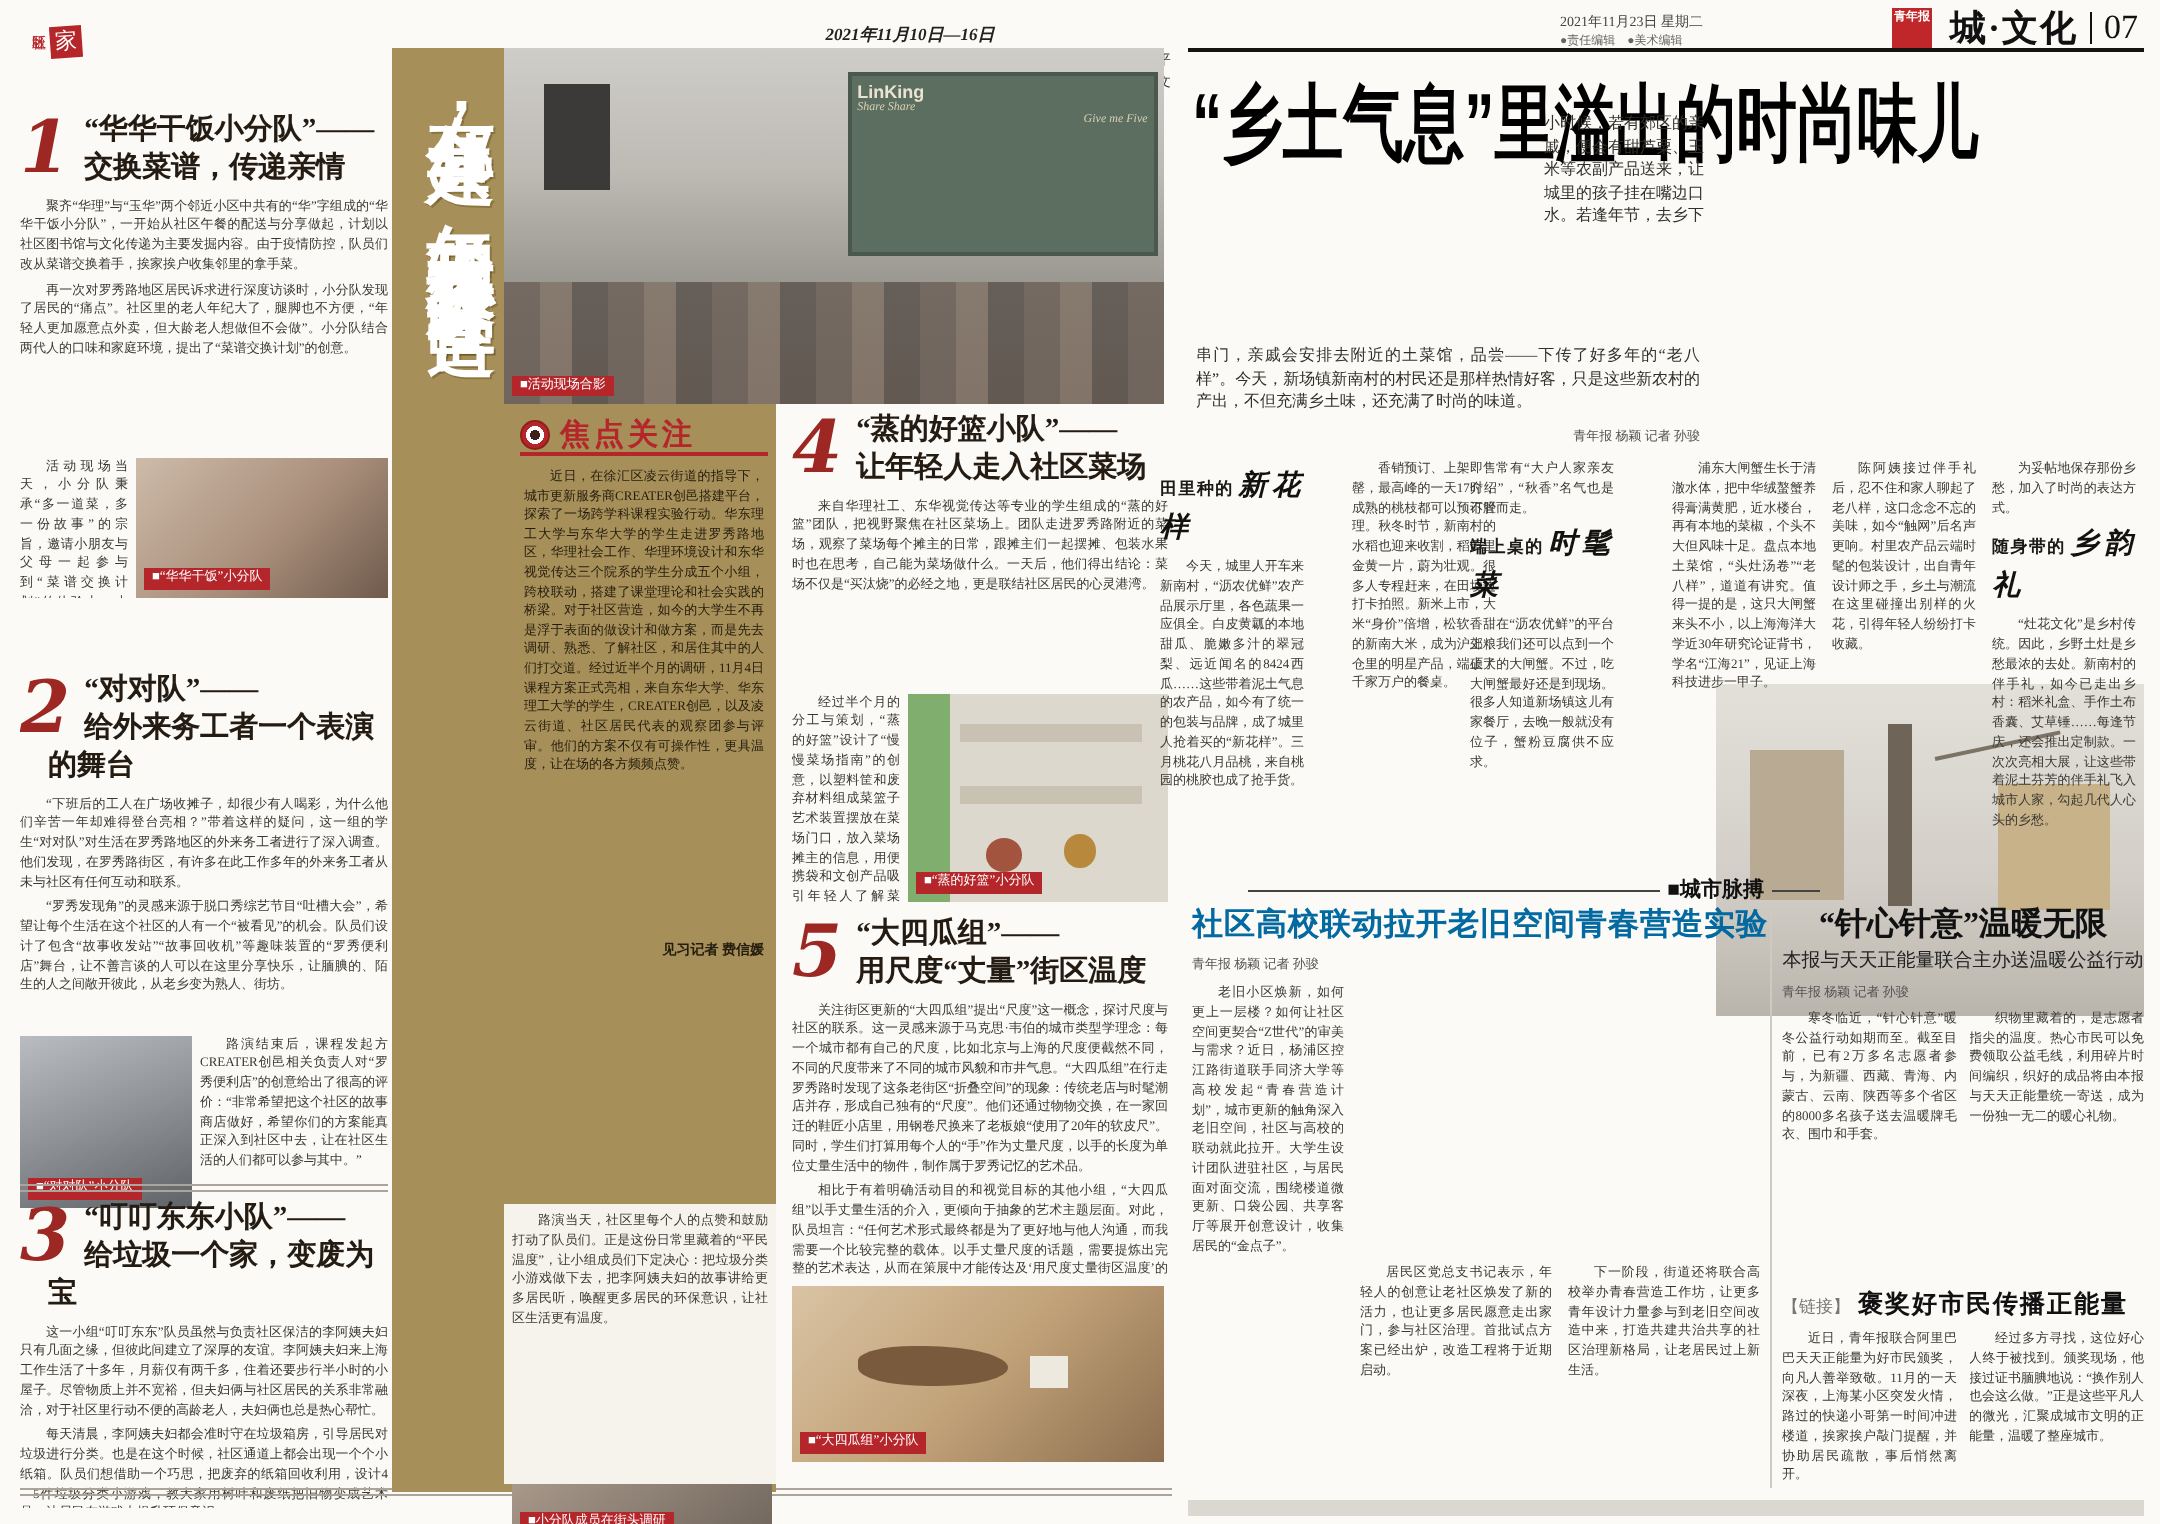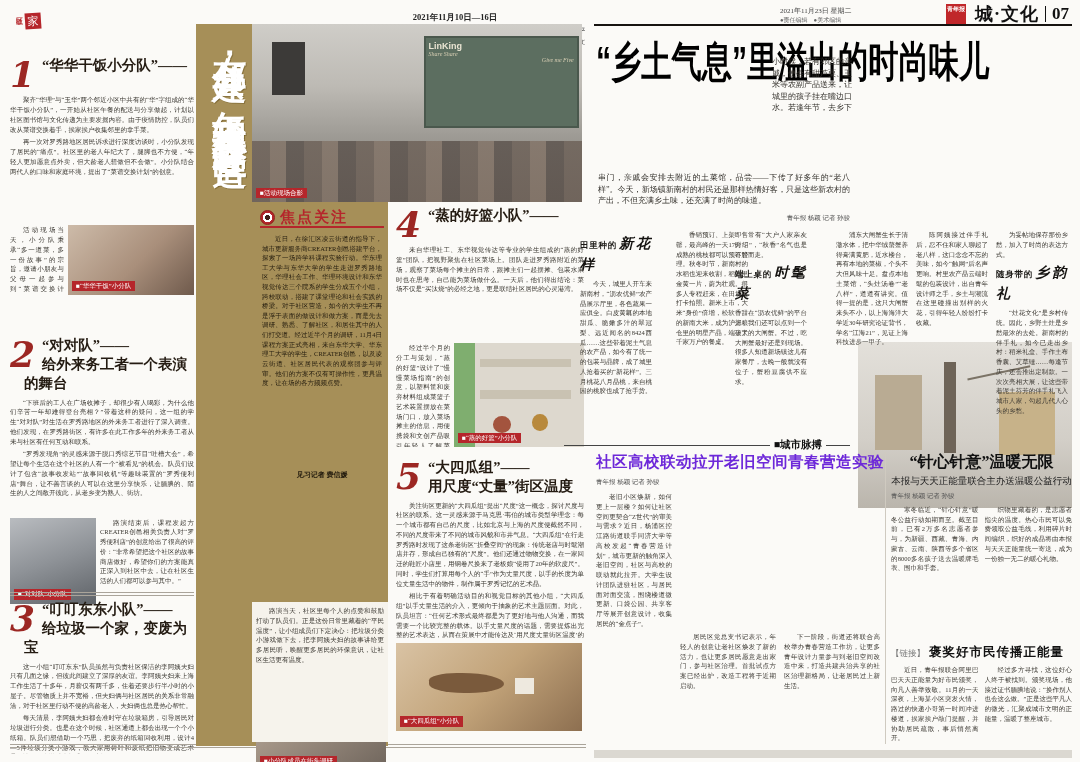--- a/index.html
+++ b/index.html
@@ -35,34 +35,34 @@
          text-shadow:1px 1px 0 rgba(90,70,20,.35);font-family:"Liberation Serif",serif;}
   .focus{display:flex;align-items:center;}
   .focus-circle{width:13px;height:13px;border-radius:50%;background:radial-gradient(circle,#3d211a 0 2.5px,#fff 2.5px 4.5px,#b5262b 4.5px);margin-right:5px;border:1px solid #8f1f1a;}
   .focus-label{font-size:15px;font-weight:bold;color:#b5262b;letter-spacing:2px;font-family:"Liberation Sans",sans-serif;}
   .gold-txt{font-size:6.5px;line-height:1.48;text-align:justify;color:#241c0e;overflow:hidden;}
   .gold-txt p{text-indent:13px;}
   
   .rp-section{display:flex;align-items:center;}
   .rp-section .nm{font-size:18px;font-weight:bold;color:#111;letter-spacing:1px;}
   .rp-section .dv{width:1px;height:16px;background:#111;margin:0 6px;}
-  .rp-section .pg{font-size:17px;font-weight:bold;color:#111;}
+  .rp-section .pg{font-size:17px;font-weight:normal;color:#111;}
   .rp-headline{font-size:42px;font-weight:900;font-family:"Liberation Sans","DejaVu Sans",sans-serif;color:#000;
                white-space:nowrap;transform:scaleX(0.72);transform-origin:left top;letter-spacing:0;}
   .rp-logo{background:#c0272a;color:#fff;font-size:6px;line-height:1.15;text-align:center;padding-top:2px;font-weight:bold;}
   .intro-txt{font-size:8px;line-height:1.45;text-align:justify;color:#33302b;overflow:hidden;}
   .subhead{margin:3px 0 4px 0;}
   .subhead .pre{font-size:8.5px;font-weight:bold;color:#1c1a17;}
   .subhead .scr{font-size:14px;font-weight:bold;font-style:italic;color:#141210;letter-spacing:2px;}
   .fcol{font-size:6.5px;line-height:1.5;text-align:justify;color:#3b3832;overflow:hidden;}
   .fcol p{text-indent:13px;}
   .pulse-div{display:flex;align-items:center;}
   .pulse-div .ln{flex:1;height:1px;background:#444;}
   .pulse-div .lb{font-size:10.5px;font-weight:bold;color:#111;margin:0 4px;}
-  .pl-headline{font-size:15.5px;font-weight:800;font-family:"Liberation Sans",sans-serif;color:#6d28d9;letter-spacing:0.5px;text-align:right;}
+  .pl-headline{font-size:15.5px;font-weight:800;font-family:"Liberation Sans",sans-serif;color:#0369a1;letter-spacing:0.5px;text-align:right;}
   .byline{font-size:6.5px;color:#555;}
   .pr-headline{font-size:16px;font-weight:bold;color:#111;text-align:center;}
   .pr-subtitle{font-size:9.5px;color:#222;text-align:center;line-height:1.35;margin-top:2px;}
   .link-head{display:flex;align-items:baseline;}
   .link-tag{font-size:8.5px;color:#777;margin-right:4px;}
   .link-title{font-size:12.5px;font-weight:bold;color:#111;letter-spacing:1px;}
   .two-cols{display:flex;gap:6px;margin-top:4px;}
   .two-cols>div{flex:1;}
   .board-title{font-family:"Liberation Sans",sans-serif;font-weight:bold;color:#e9e4d2;font-size:9px;}
   .doodle{font-size:6px;color:#d8cfb4;font-style:italic;}
@@ -70,37 +70,38 @@
 </head>
 <body>
 
 <div class="paper">
 
   <div class="abs" style="left:10px;top:10px;width:180px;height:42px;display:flex;">
     <span class="edition">社区版</span>
     <span class="seal">家</span>
   </div>
 
-  <div class="abs lp-date" style="left:360px;top:12px;width:190px;">2021年11月10日—16日</div>
+  <div class="abs lp-date" style="left:360px;top:12px;width:190px;font-style:italic;">2021年11月10日—16日</div>
   <div class="abs hdash" style="left:300px;top:46px;width:52px;"></div>
   <div class="abs p02row" style="left:358px;top:22px;">
     <span class="pbig">P</span>
     <span class="pnum">02</span>
     <span class="psec">特别关注</span>
   </div>
   <div class="abs lp-credits" style="left:526px;top:26px;width:60px;">
     <div>一版责编：白解平</div>
     <div>本版编辑：傅佩文</div>
   </div>
 
   <div class="abs" style="left:10px;top:56px;width:184px;">
     <div class="art-head">
       <span class="artnum">1</span>
       <span class="art-title">
         <span>“华华干饭小分队”——</span>
+        <span class="t2">交换菜谱，传递亲情</span>
       </span>
     </div>
     <div class="body-txt" style="height:128px;">
       <p>聚齐“华理”与“玉华”两个邻近小区中共有的“华”字组成的“华华干饭小分队”，一开始从社区午餐的配送与分享做起，计划以社区图书馆与文化传递为主要发掘内容。由于疫情防控，队员们改从菜谱交换着手，挨家挨户收集邻里的拿手菜。</p>
       <p>再一次对罗秀路地区居民诉求进行深度访谈时，小分队发现了居民的“痛点”。社区里的老人年纪大了，腿脚也不方便，“年轻人更加愿意点外卖，但大龄老人想做但不会做”。小分队结合两代人的口味和家庭环境，提出了“菜谱交换计划”的创意。</p>
     </div>
     <div style="display:flex;gap:4px;margin-top:2px;">
       <div class="body-txt" style="width:54px;height:70px;">
         <p>活动现场当天，小分队秉承“多一道菜，多一份故事”的宗旨，邀请小朋友与父母一起参与到“菜谱交换计划”的体验中，大人带小孩认真烧菜、讲故事，让一道道家常菜的故事在社区里传递开来。</p>
       </div>
@@ -166,37 +167,38 @@
 
   <div class="abs focus" style="left:260px;top:208px;">
     <span class="focus-circle"></span>
     <span class="focus-label">焦点关注</span>
   </div>
   <div class="abs" style="left:260px;top:226px;width:124px;height:2px;background:#b5262b;"></div>
 
   <div class="abs gold-txt" style="left:262px;top:234px;width:120px;height:234px;">
     <p>近日，在徐汇区凌云街道的指导下，城市更新服务商CREATER创邑搭建平台，探索了一场跨学科课程实验行动。华东理工大学与东华大学的学生走进罗秀路地区，华理社会工作、华理环境设计和东华视觉传达三个院系的学生分成五个小组，跨校联动，搭建了课堂理论和社会实践的桥梁。对于社区营造，如今的大学生不再是浮于表面的做设计和做方案，而是先去调研、熟悉、了解社区，和居住其中的人们打交道。经过近半个月的调研，11月4日课程方案正式亮相，来自东华大学、华东理工大学的学生，CREATER创邑，以及凌云街道、社区居民代表的观察团参与评审。他们的方案不仅有可操作性，更具温度，让在场的各方频频点赞。</p>
   </div>
-  <div class="abs" style="left:262px;top:470px;width:120px;text-align:center;font-size:7px;font-weight:bold;color:#241c0e;">见习记者 费信媛</div>
+  <div class="abs" style="left:262px;top:470px;width:120px;text-align:right;font-size:7px;font-weight:bold;color:#241c0e;">见习记者 费信媛</div>
 
   <div class="abs photo" style="left:256px;top:484px;width:130px;height:108px;background:linear-gradient(145deg,#c8beb2 0%,#a39486 45%,#6f655c 100%);">
     <span class="cap-chip">■小分队成员在街头调研</span>
   </div>
 
   <div class="abs" style="left:252px;top:602px;width:136px;height:140px;background:#f6f3ec;padding:4px;box-sizing:border-box;">
     <div class="body-txt" style="height:130px;">
       <p>路演当天，社区里每个人的点赞和鼓励打动了队员们。正是这份日常里藏着的“平民温度”，让小组成员们下定决心：把垃圾分类小游戏做下去，把李阿姨夫妇的故事讲给更多居民听，唤醒更多居民的环保意识，让社区生活更有温度。</p>
     </div>
   </div>
 
   <div class="abs" style="left:396px;top:206px;width:188px;">
     <div class="art-head">
       <span class="artnum">4</span>
       <span class="art-title">
         <span>“蒸的好篮小队”——</span>
+        <span class="t2">让年轻人走入社区菜场</span>
       </span>
     </div>
     <div class="body-txt" style="height:96px;">
       <p>来自华理社工、东华视觉传达等专业的学生组成的“蒸的好篮”团队，把视野聚焦在社区菜场上。团队走进罗秀路附近的菜场，观察了菜场每个摊主的日常，跟摊主们一起摆摊、包装水果时也在思考，自己能为菜场做什么。一天后，他们得出结论：菜场不仅是“买汰烧”的必经之地，更是联结社区居民的心灵港湾。</p>
     </div>
     <div style="display:flex;gap:4px;margin-top:2px;">
       <div class="body-txt" style="width:54px;height:104px;">
         <p>经过半个月的分工与策划，“蒸的好篮”设计了“慢慢菜场指南”的创意，以塑料筐和废弃材料组成菜篮子艺术装置摆放在菜场门口，放入菜场摊主的信息，用便携袋和文创产品吸引年轻人了解菜场，并通过沉浸式认知体验、菜品DIY和菜场研习坊等活动，增进年轻人与社区的交流感情。</p>
       </div>
       <div class="photo" style="flex:1;height:104px;background:linear-gradient(90deg,#7fae6f 0 16%,#ddd8ce 16%),linear-gradient(180deg,#e2ddd2,#b9b2a4);">
@@ -281,21 +283,21 @@
   </div>
   <div class="abs fcol" style="left:996px;top:230px;width:72px;height:202px;">
     <p>为妥帖地保存那份乡愁，加入了时尚的表达方式。</p>
     <div class="subhead">
       <span class="pre">随身带的</span>
       <span class="scr">乡韵礼</span>
     </div>
     <p>“灶花文化”是乡村传统。因此，乡野土灶是乡愁最浓的去处。新南村的伴手礼，如今已走出乡村：稻米礼盒、手作土布香囊、艾草锤……每逢节庆，还会推出定制款。一次次亮相大展，让这些带着泥土芬芳的伴手礼飞入城市人家，勾起几代人心头的乡愁。</p>
   </div>
 
-  <div class="abs pulse-div" style="left:564px;top:438px;width:286px;text-align:center;">
+  <div class="abs pulse-div" style="left:624px;top:438px;width:286px;text-align:center;">
     <span class="ln"></span>
     <span class="lb">■城市脉搏</span>
     <span class="ln" style="flex:0 0 24px;"></span>
   </div>
 
   <div class="abs pl-headline" style="left:596px;top:452px;width:288px;">社区高校联动拉开老旧空间青春营造实验</div>
   <div class="abs byline" style="left:596px;top:478px;width:286px;">青年报 杨颖 记者 孙骏</div>
 
   <div class="abs fcol" style="left:596px;top:492px;width:76px;height:252px;">
     <p>老旧小区焕新，如何更上一层楼？如何让社区空间更契合“Z世代”的审美与需求？近日，杨浦区控江路街道联手同济大学等高校发起“青春营造计划”，城市更新的触角深入老旧空间，社区与高校的联动就此拉开。大学生设计团队进驻社区，与居民面对面交流，围绕楼道微更新、口袋公园、共享客厅等展开创意设计，收集居民的“金点子”。</p>

